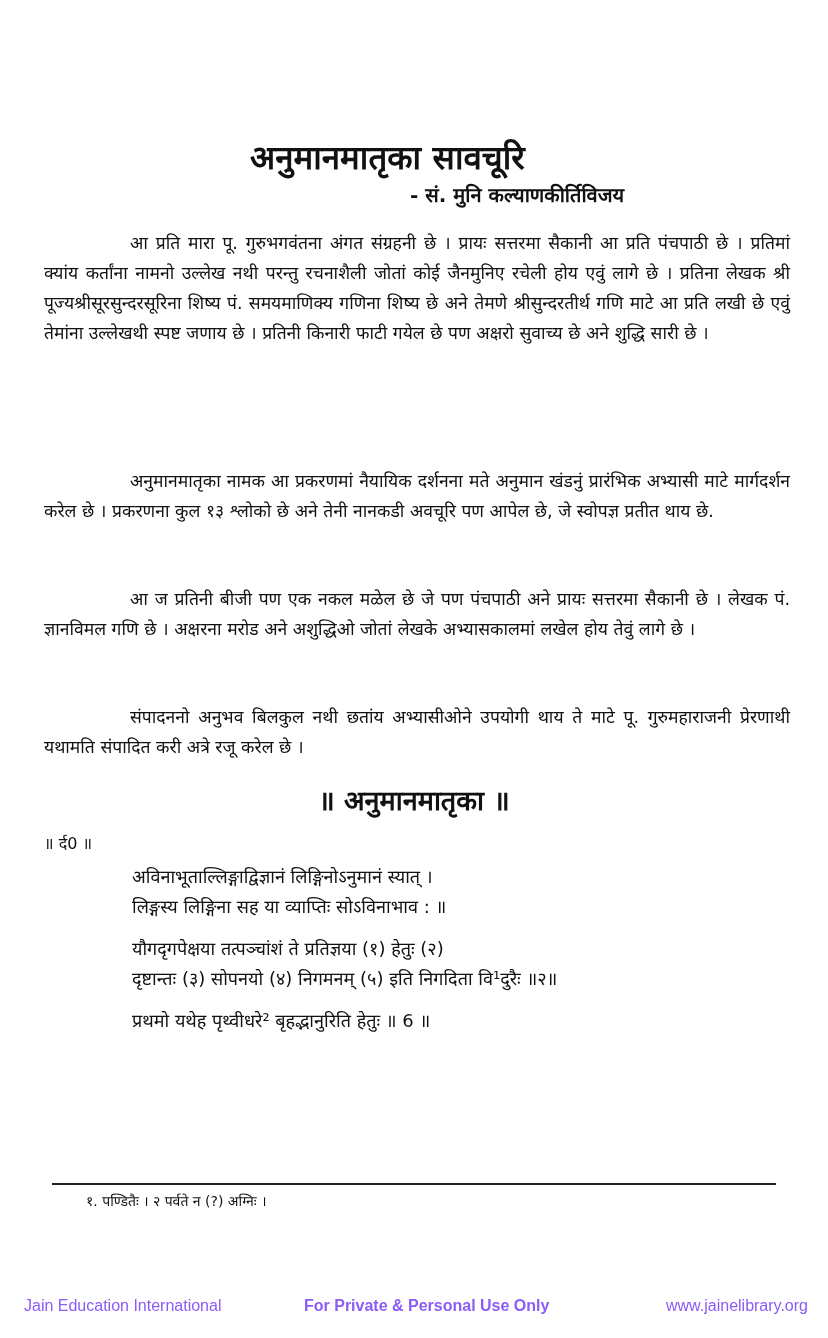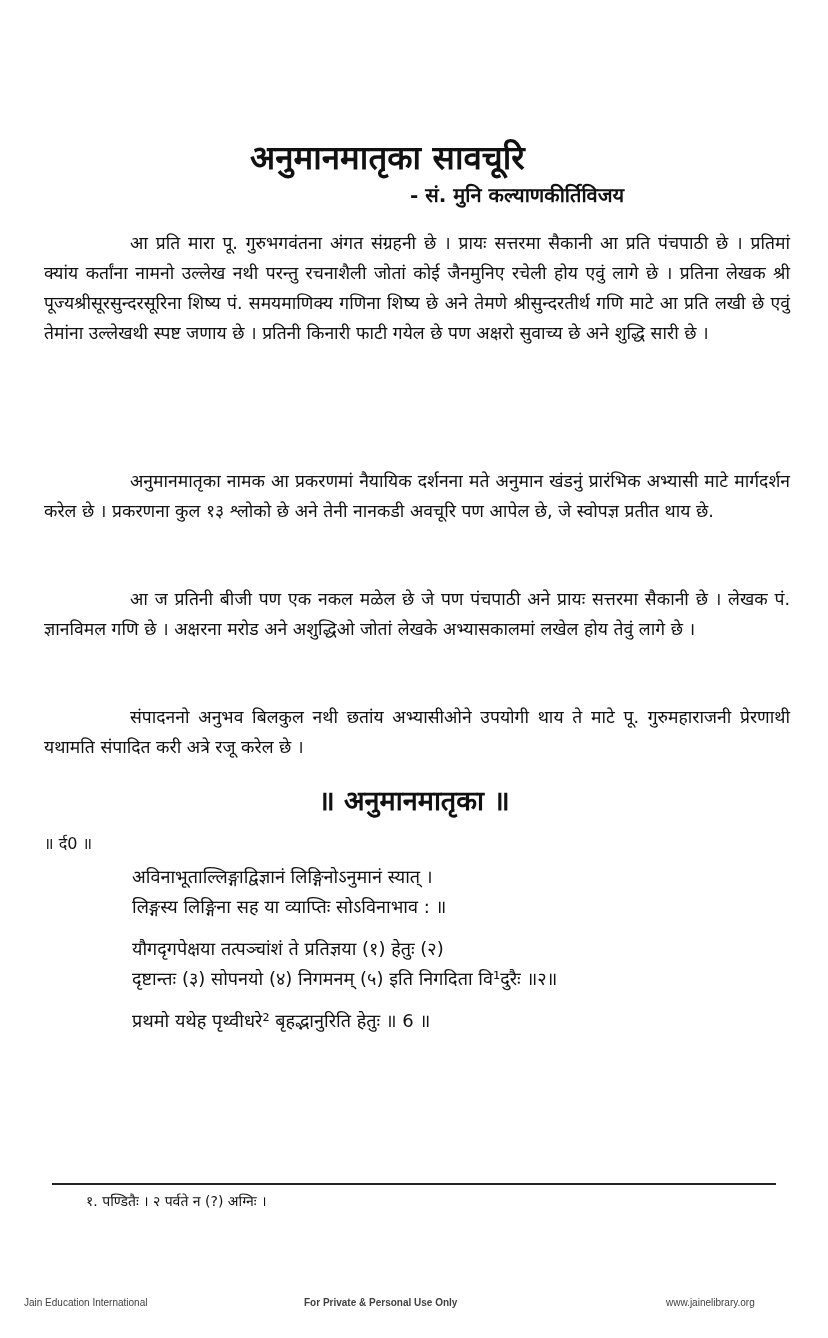--- a/index.html
+++ b/index.html
@@ -11,21 +11,21 @@
   .body { position:absolute; left:44px; width:746px; font-size:17.5px; line-height:30px; }
   .para { margin:0; text-align:justify; text-align-last:left; }
   .para .indent { display:inline-block; width:86px; }
   .section-title { position:absolute; left:0; width:828px; text-align:center; top:785px; font-size:27px; font-weight:bold; line-height:32px; }
   .marker { position:absolute; left:44px; top:832px; font-size:16px; line-height:24px; }
   .verses { position:absolute; left:132px; width:660px; font-size:18px; line-height:30px; }
   .verse { margin:0 0 12px 0; }
   .verse div { white-space:nowrap; }
   .rule { position:absolute; left:52px; top:1183px; width:724px; height:0; border-top:2px solid #222222; }
   .footnote { position:absolute; left:44px; top:1190px; font-size:14px; line-height:22px; white-space:nowrap;margin-left:42px; }
-  .footer { position:absolute; top:1297px; font-family:"Liberation Sans", sans-serif; font-size:10px; color:#404040; white-space:nowrap; }
+  .footer { position:absolute; top:1297px; font-family:"Liberation Sans", sans-serif; font-size:16px; color:#8b5cf6; white-space:nowrap; }
 </style>
 </head>
 <body>
 
 <div class="page">
 
   <div class="title">अनुमानमातृका सावचूरि</div>
   <div class="byline">- सं. मुनि कल्याणकीर्तिविजय</div>
 
   <div class="body" style="top:228px;">

